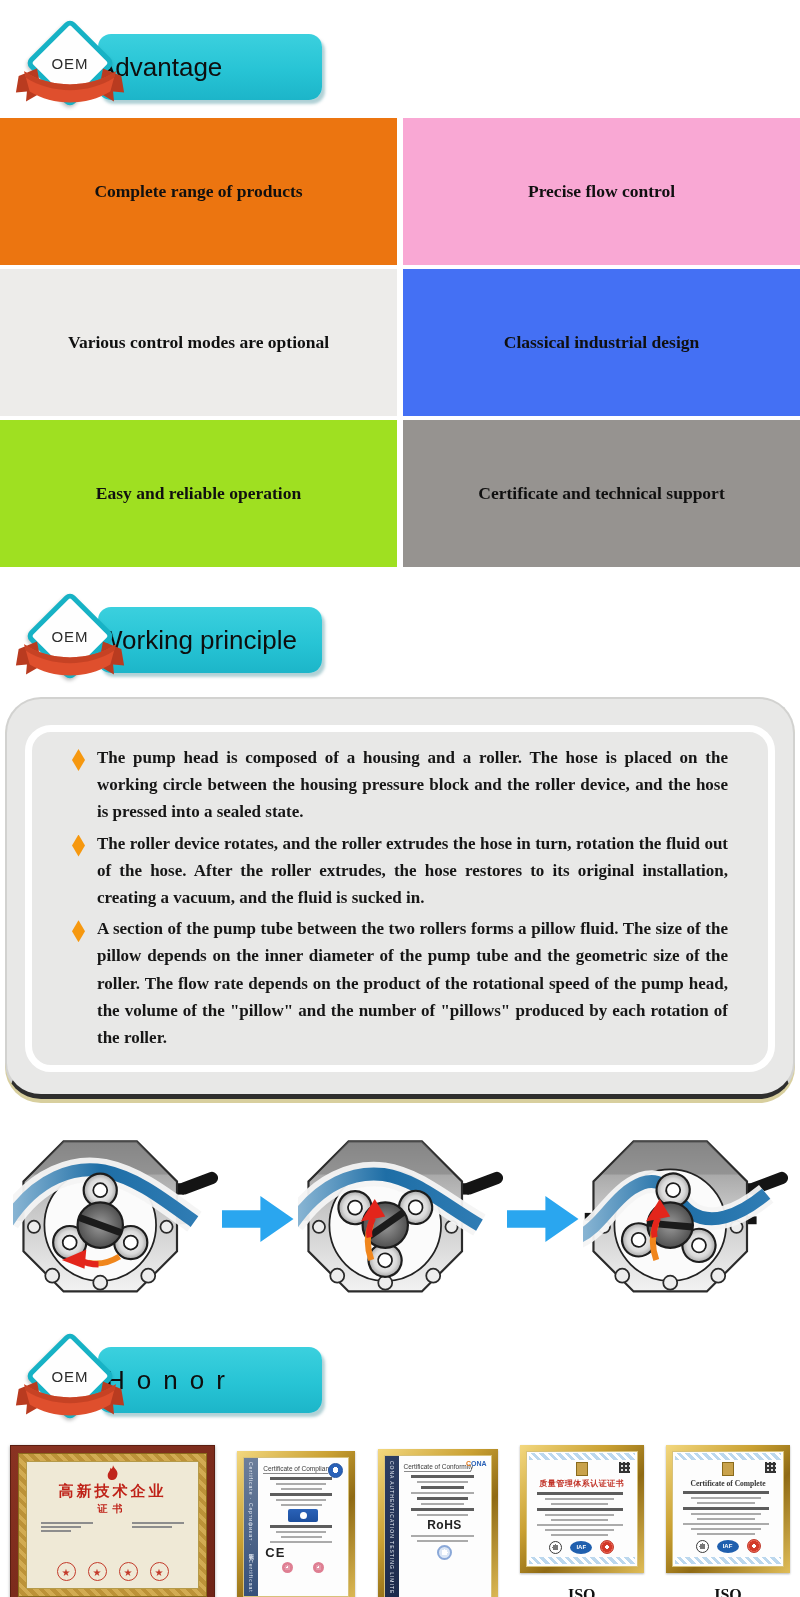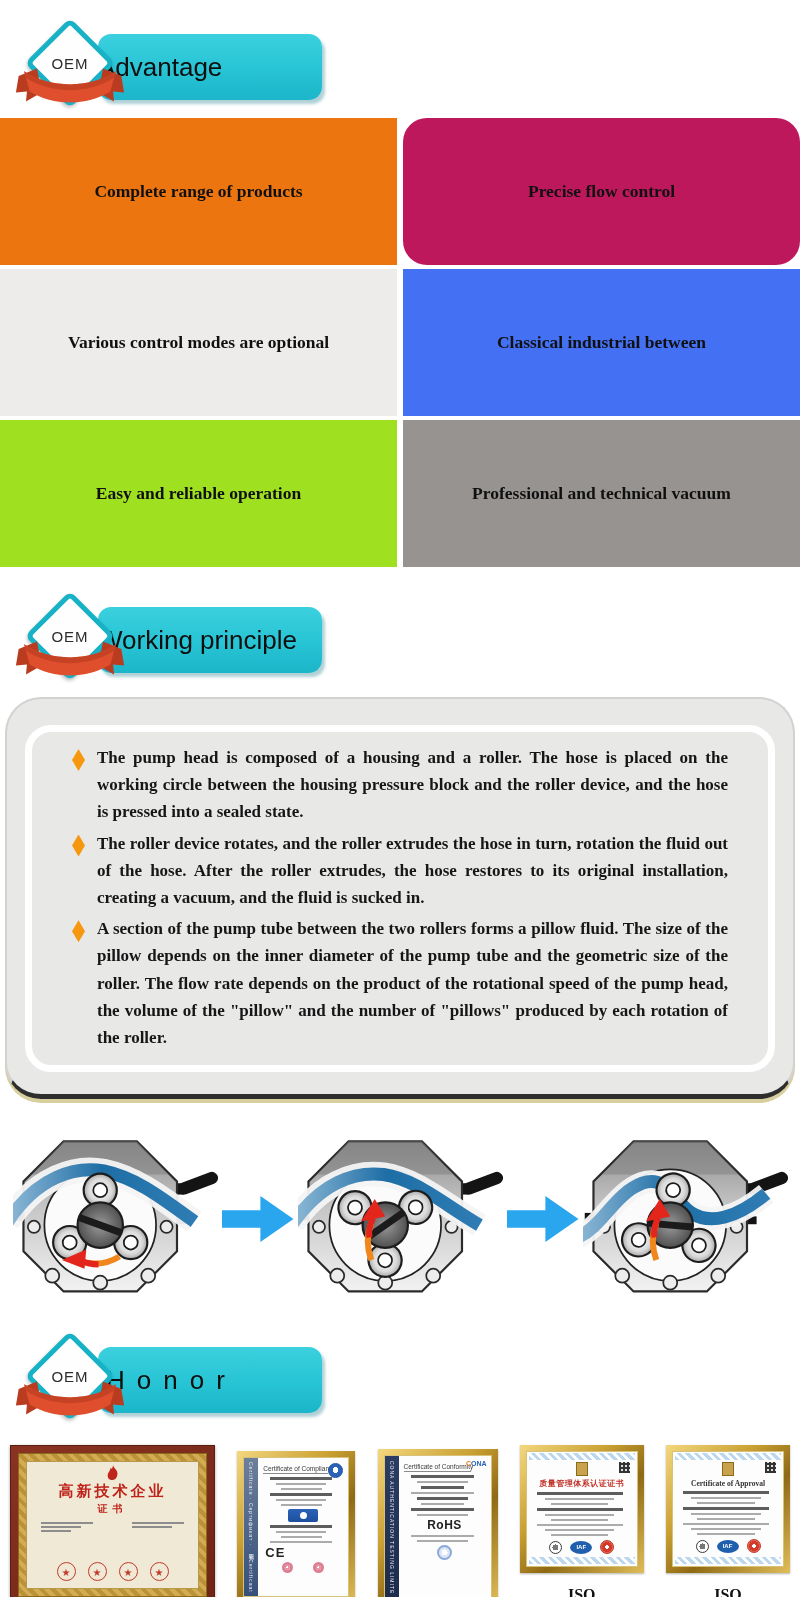--- a/index.html
+++ b/index.html
@@ -157,34 +157,34 @@
         <path d="M12 8 C 40 27, 84 27, 112 8 L110 15 C 82 33, 42 33, 14 15 Z" fill="#c24023" opacity="0.85"></path>
       </svg>
       <span class="oem-label">OEM</span>
     </div>
   </section>
 
   <div class="adv-grid">
     <div class="adv-cell" style="background-color: rgb(236, 117, 16);">
       <span>Complete range of products</span>
     </div>
-    <div class="adv-cell" style="background-color: #be185d; border-radius: 24px;">
+    <div class="adv-cell" style="background-color: #f9a8d4;">
       <span>Precise flow control</span>
     </div>
     <div class="adv-cell" style="background-color: rgb(237, 236, 234);">
       <span>Various control modes are optional</span>
     </div>
     <div class="adv-cell" style="background-color: rgb(68, 112, 244);">
-      <span>Classical industrial between</span>
+      <span>Classical industrial design</span>
     </div>
     <div class="adv-cell" style="background-color: rgb(159, 224, 33);">
       <span>Easy and reliable operation</span>
     </div>
     <div class="adv-cell" style="background-color: rgb(150, 147, 144);">
-      <span>Professional and technical vacuum</span>
+      <span>Certificate and technical support</span>
     </div>
   </div>
 
   <section class="oem-header" style="margin-top:12px;">
     <div class="oem-banner">
       <span class="banner-title">Working principle</span>
     </div>
     <div class="oem-zone">
       <div class="oem-diamond"></div>
       <svg class="oem-ribbon" viewBox="0 0 124 48">
@@ -457,21 +457,21 @@
       </div>
       <div class="cert-label">ISO</div>
     </div>
 
     <div class="cert">
       <div class="gold-frame iso-size">
         <div class="cert-paper">
           <div class="iso-stripe"></div>
           <div class="iso-emblem"></div>
           <div class="iso-qr"></div>
-          <div class="iso-title-en">Certificate of Approval</div>
+          <div class="iso-title-en">Certificate of Complete</div>
           <div class="tlines">
             <i class="d"></i>
               <i></i>
               <i></i>
               <i class="d"></i>
               <i></i>
               <i></i>
               <i></i>
               <i></i>
               <i></i>

